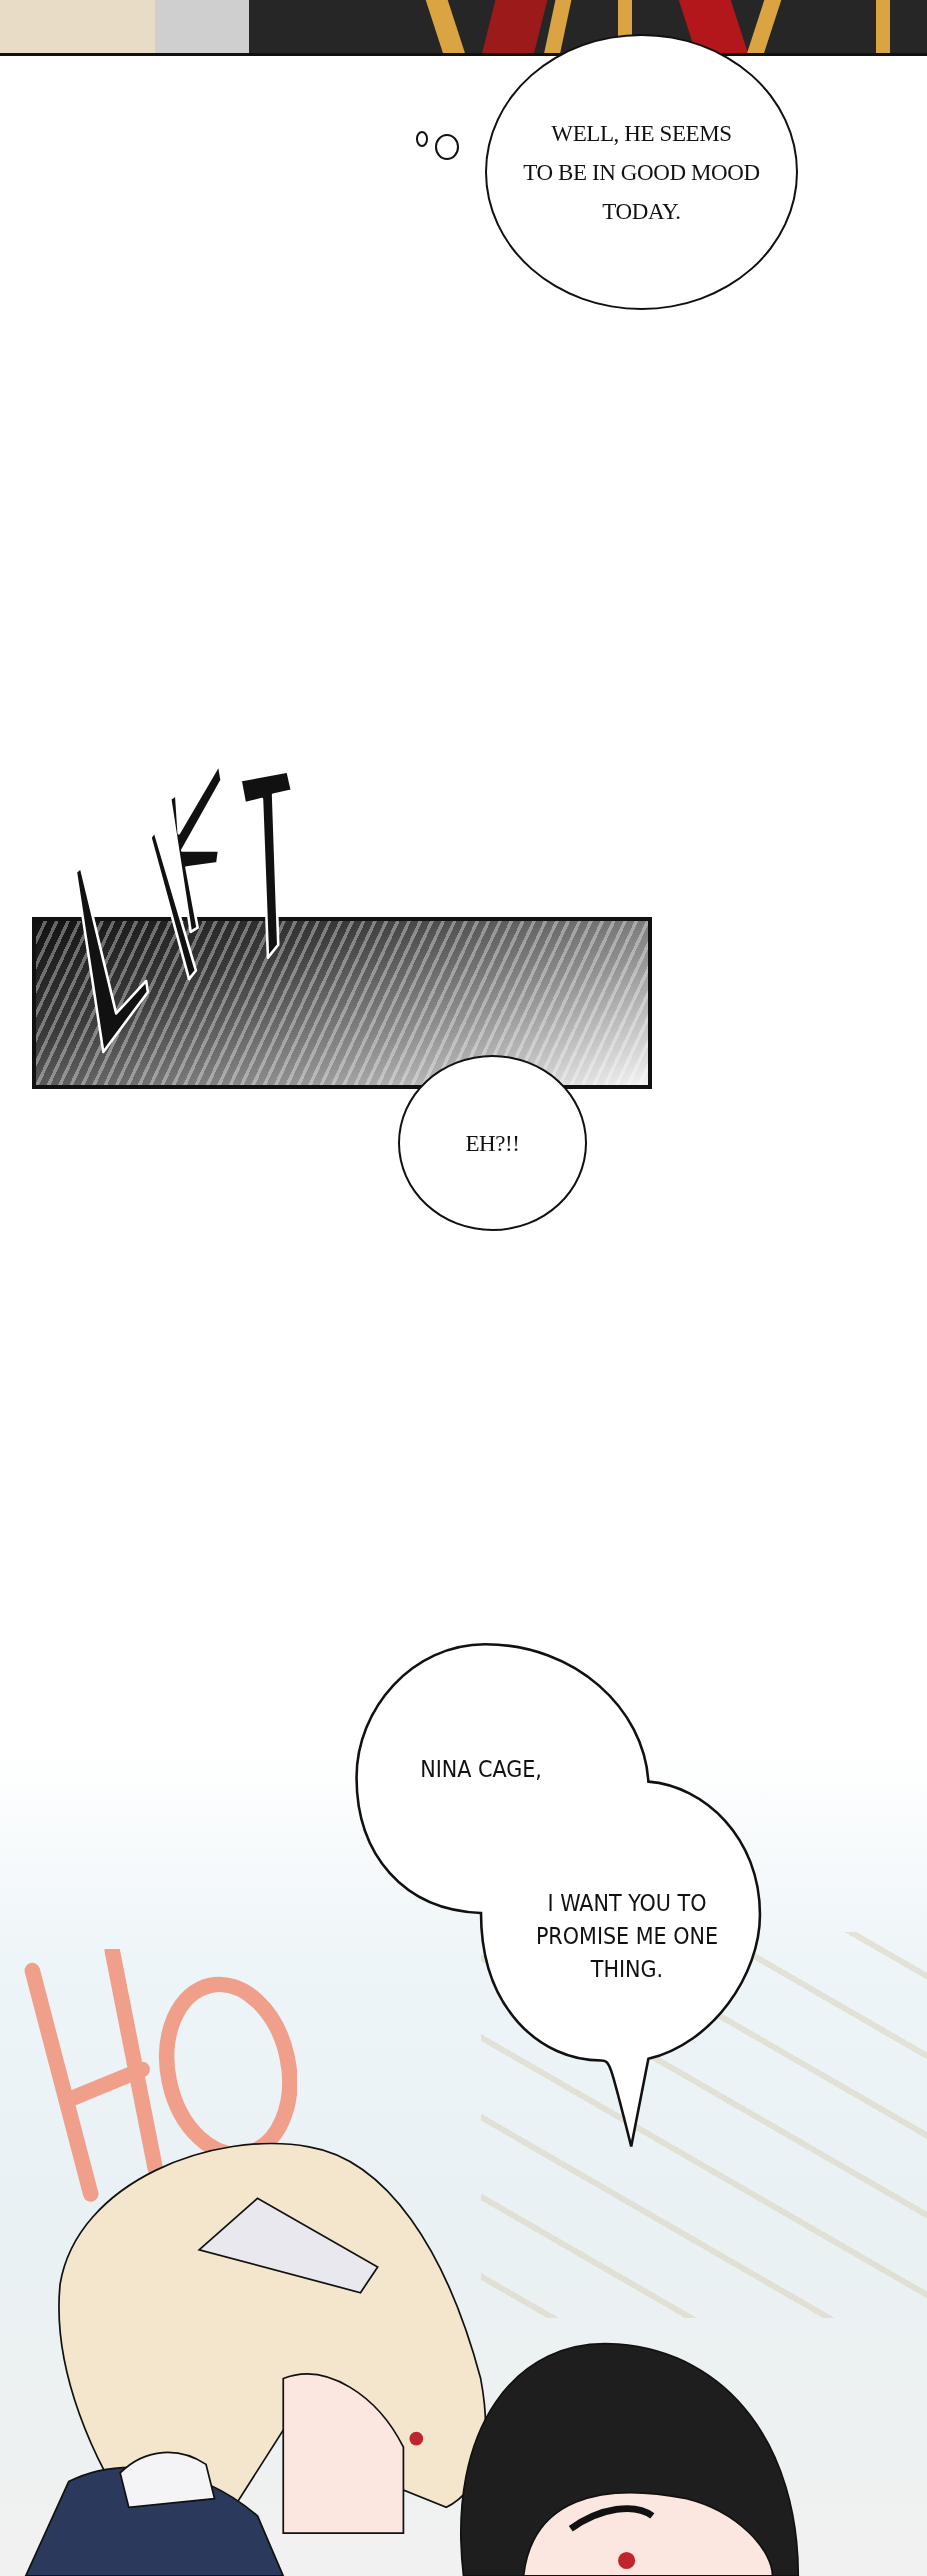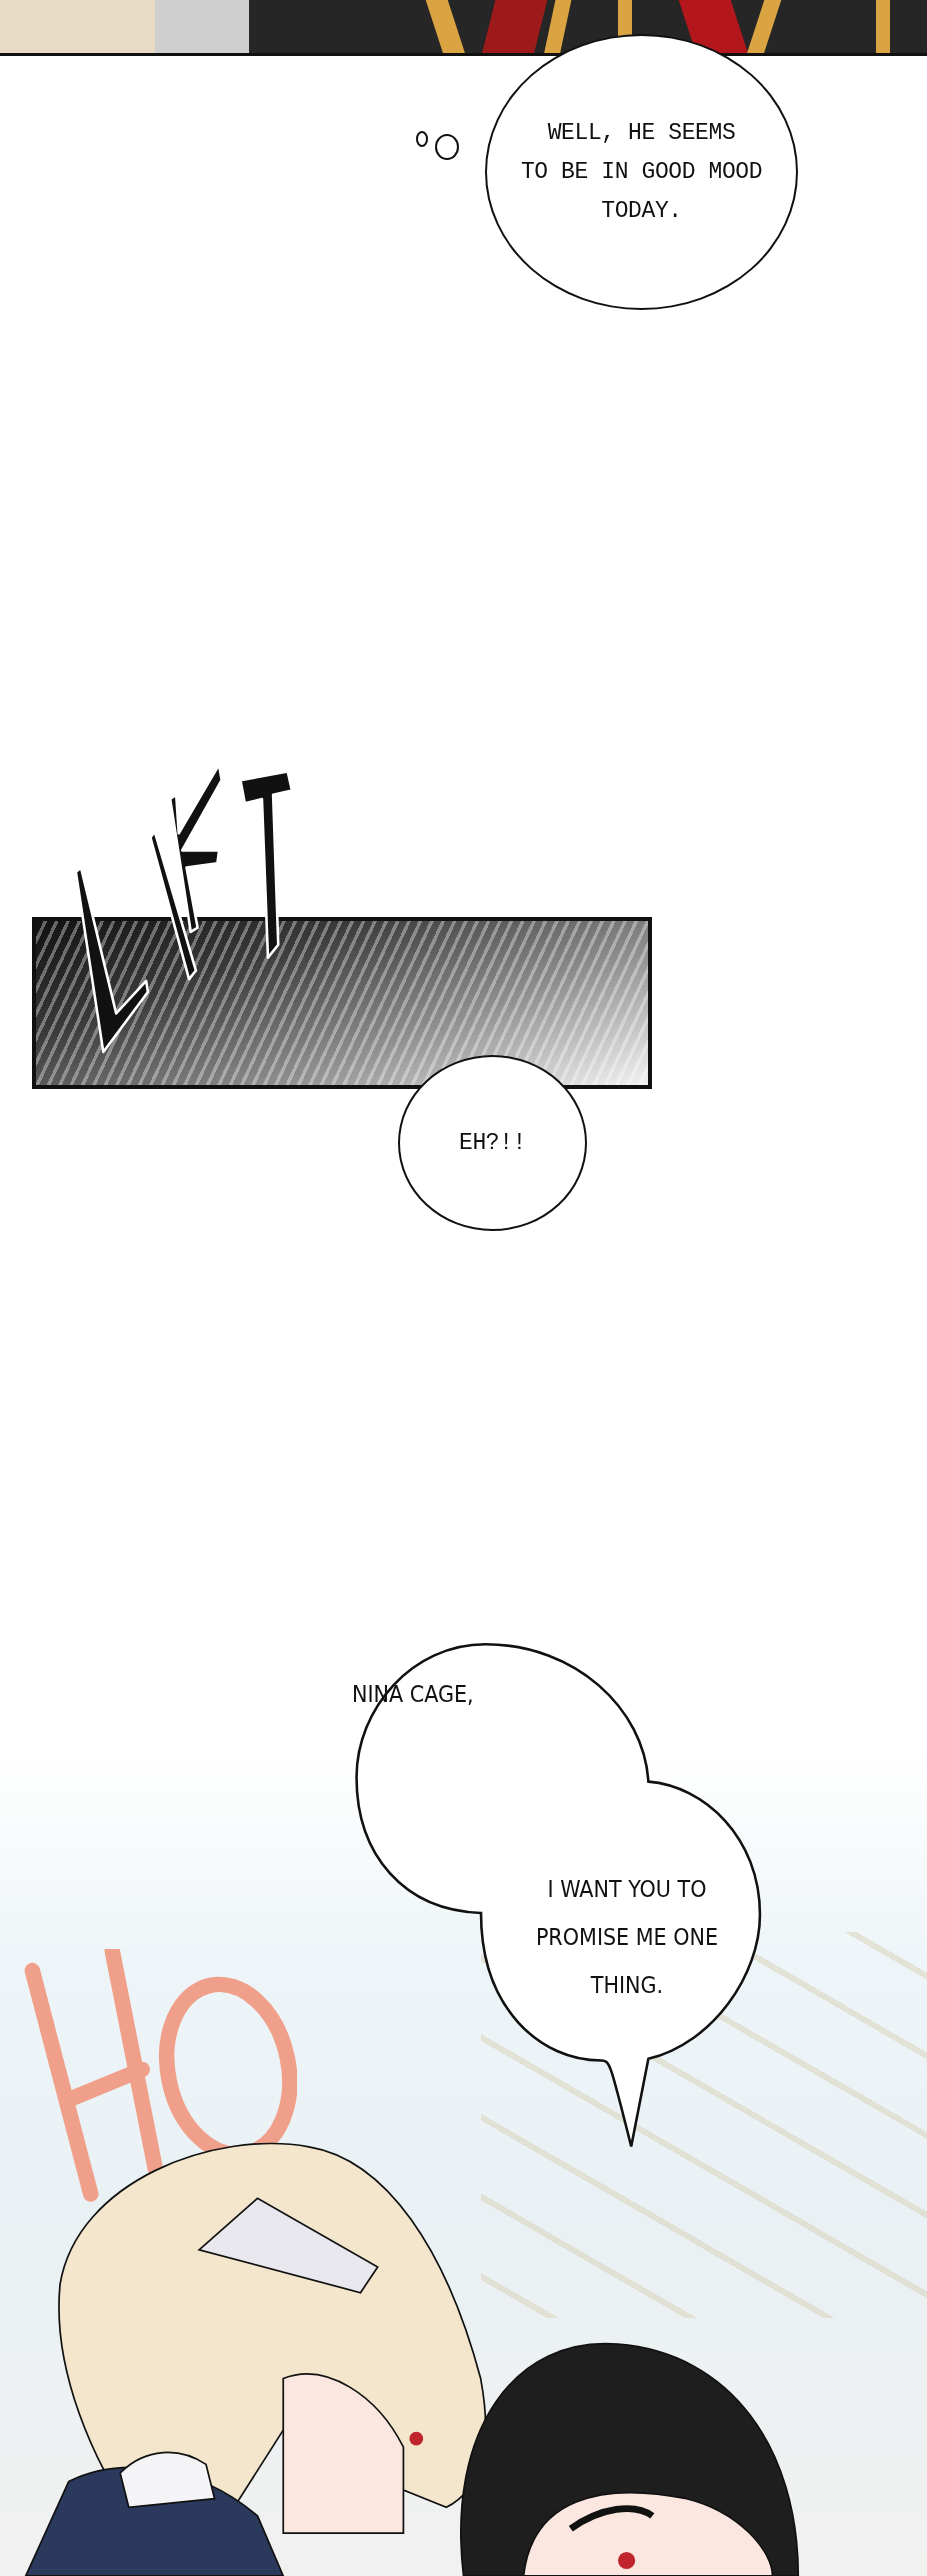--- a/index.html
+++ b/index.html
@@ -1,21 +1,21 @@
 <!DOCTYPE html>
 <html style="font-size:13.7px"><head>
 <meta charset="utf-8">
 <style>
   html,body{margin:0;padding:0;}
   body{width:927px;height:2576px;position:relative;overflow:hidden;background:#ffffff;font-family:"DejaVu Sans",sans-serif;}
   .abs{position:absolute;}
   .top-panel{left:0;top:0;width:927px;height:53px;background:#262626;border-bottom:3.4px solid #111;overflow:hidden;}
   .top-panel .bg-left{position:absolute;left:0;top:0;width:249px;height:53px;background:linear-gradient(90deg,#e8dcc6 0 155px,#cfcfcf 155px 249px);}
   .stripe{position:absolute;top:-8.6px;height:69px;}
-  .bubble{position:absolute;background:#fff;border:2.6px solid #111;border-radius:50%;box-sizing:border-box;display:flex;align-items:center;justify-content:center;text-align:center;color:#111;font-family:Liberation Mono, monospace;font-size:23px;line-height:39px;letter-spacing:-0.4px;}
+  .bubble{position:absolute;background:#fff;border:2.6px solid #111;border-radius:50%;box-sizing:border-box;display:flex;align-items:center;justify-content:center;text-align:center;color:#111;font-family:Liberation Serif, serif;font-size:23px;line-height:39px;letter-spacing:-0.4px;}
   .bubble span{display:block;white-space:pre-line;}
   .dot{position:absolute;border:2.6px solid #111;border-radius:50%;background:#fff;box-sizing:border-box;}
   .grad-panel{left:32px;top:917px;width:620px;height:172px;border:4.3px solid #111;box-sizing:border-box;
      background:
        repeating-linear-gradient(115deg, rgba(0,0,0,0.0) 0 6.9px, rgba(255,255,255,0.35) 6.9px 10.3px),
        linear-gradient(160deg,#111 0%,#3a3a3a 30%,#8f8f8f 65%,#f2f2f2 100%);}
   .sfx-lift{left:69px;top:756px;width:283px;height:309px;}
   .sfx-ho{left:21.5px;top:1949px;width:275px;height:258px;font-family:"DejaVu Sans",sans-serif;}
   .scene{left:0;top:1752px;width:927px;height:824px;
      background:linear-gradient(180deg,rgba(255,255,255,1) 0%,#eef5f8 25%,#e9f1f4 55%,#f1f1f0 100%);}
@@ -87,21 +87,21 @@
 
   <path d="M540 530 C520 360 600 250 720 260 C850 270 930 380 930 530 Z" fill="#1e1e1e" stroke="#111" stroke-width="2"></path>
   <path d="M610 530 C620 440 700 420 800 440 C860 455 900 500 900 530 Z" fill="#fbe7df" stroke="#111" stroke-width="2"></path>
   <path d="M665 475 C700 450 740 445 760 460" fill="none" stroke="#111" stroke-width="8"></path>
   <circle cx="730" cy="512" r="10" fill="#c0242c"></circle>
 </svg>
 
 <svg class="abs" style="left:352px;top:1640px;" width="464" height="515" viewBox="0 0 540 600">
   <path d="M155 5 C70 5 5 80 5 160 C5 250 60 315 150 318 C150 318 150 318 150 318 C150 430 220 490 290 490 C300 490 300 490 325 590 L345 488 C420 470 475 390 475 320 C475 230 410 170 345 165 C340 80 260 5 155 5 Z" fill="#fff" stroke="#111" stroke-width="3"></path>
 </svg>
-<div class="abs" style="left:352px;top:1556px;width:258px;height:275px;display:flex;align-items:center;justify-content:flex-start;font-family:'DejaVu Sans Condensed','DejaVu Sans',sans-serif;font-size:23px;color:#111;">
+<div class="abs" style="left:352px;top:1631px;width:258px;height:275px;display:flex;align-items:center;justify-content:center;font-family:'DejaVu Sans Condensed','DejaVu Sans',sans-serif;font-size:23px;color:#111;">
   <span>NINA CAGE,</span>
 </div>
-<div class="abs" style="left:498px;top:1829px;width:258px;height:215px;display:flex;align-items:center;justify-content:center;text-align:center;font-family:'DejaVu Sans Condensed','DejaVu Sans',sans-serif;font-size:23px;line-height:48px;color:#111;white-space:pre-line;">
+<div class="abs" style="left:498px;top:1829px;width:258px;height:215px;display:flex;align-items:center;justify-content:center;text-align:center;font-family:'DejaVu Sans Condensed','DejaVu Sans',sans-serif;font-size:23px;line-height:33px;color:#111;white-space:pre-line;">
   <span>I WANT YOU TO
 PROMISE ME ONE
 THING.</span>
 </div>
 
 
 </body></html>

